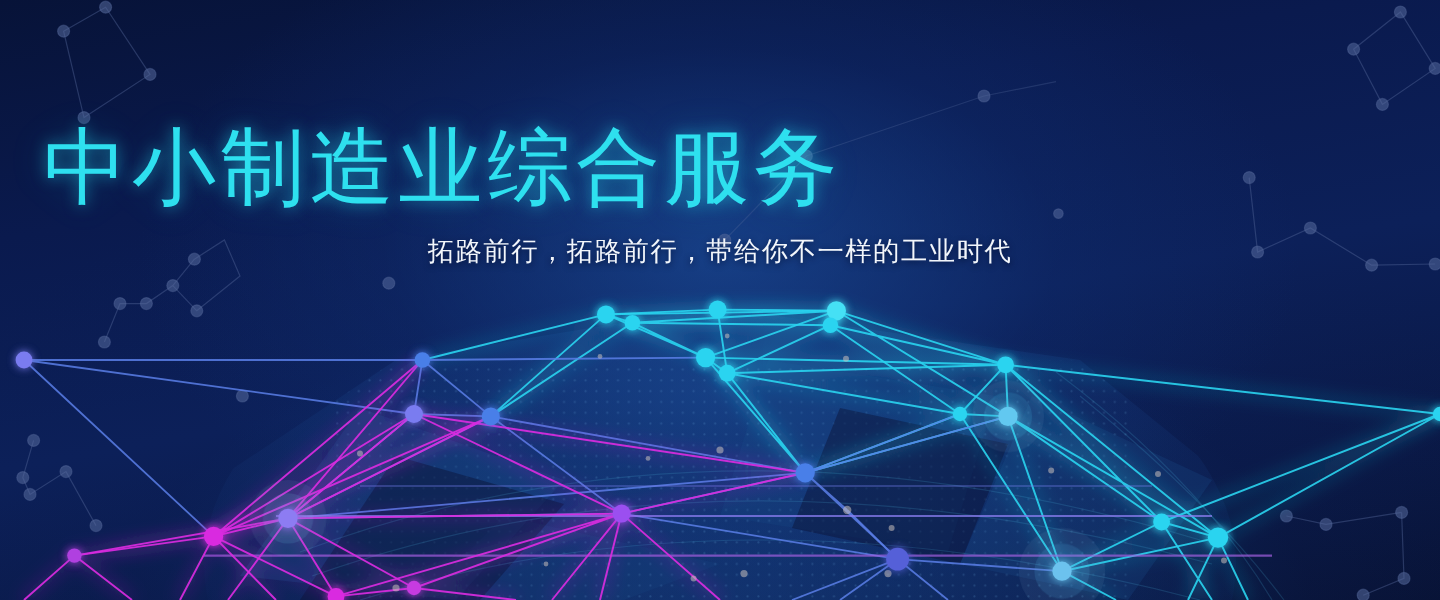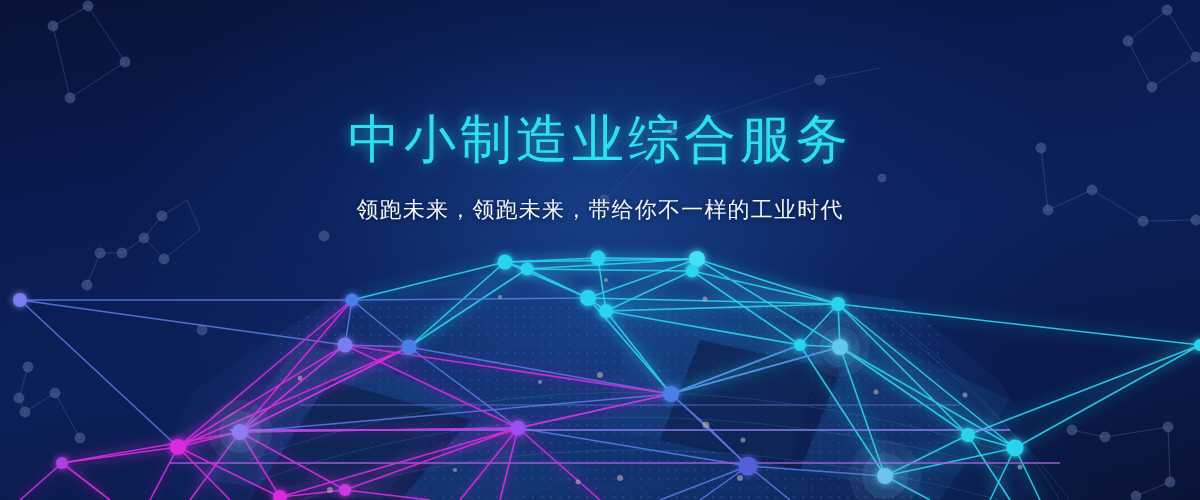--- a/index.html
+++ b/index.html
@@ -11,28 +11,29 @@
     background:
       radial-gradient(ellipse 620px 380px at 600px 210px, rgba(26,74,150,0.75) 0%, rgba(16,47,115,0.35) 45%, rgba(10,26,80,0) 78%),
       radial-gradient(ellipse 900px 500px at 600px 520px, rgba(22,70,140,0.55) 0%, rgba(12,32,88,0.18) 55%, rgba(8,20,66,0) 85%),
       linear-gradient(170deg,#071338 0%, #0a1a4e 28%, #0c2059 55%, #0a1947 80%, #081233 100%);
   }
   #banner *{box-sizing:border-box;}
   .layer{position:absolute;left:0;top:0;width:1200px;height:500px;}
   .txtwrap{position:absolute;left:0;top:0;width:1200px;height:500px;z-index:40;pointer-events:none;}
   #title{
     position:absolute;left:0;top:102px;width:1200px;
-    text-align:center;
-    font-size:52px;
+    text-align:left;
+    font-size:70px;
     line-height:74px;
     letter-spacing:4px;
     font-weight:400;
     color:#2ee0ef;
     text-shadow:0 0 12px rgba(40,220,240,0.55),0 0 30px rgba(30,180,220,0.30);
     white-space:nowrap;
+    padding-left:36px;
   }
   #subtitle{
     position:absolute;left:0;top:195px;width:1200px;
     text-align:center;
     font-size:22px;
     line-height:30px;
     letter-spacing:1.2px;
     font-weight:400;
     color:#f2f6fb;
     text-shadow:0 1px 5px rgba(4,14,48,0.85);
@@ -270,16 +271,16 @@
       <circle cx="518" cy="428" r="7.5" fill="#9b4ff0"></circle>
       <circle cx="178" cy="447" r="8" fill="#d92ae0"></circle>
       <circle cx="280" cy="497" r="7" fill="#d92ae0"></circle>
       <circle cx="345" cy="490" r="6" fill="#c73ae0"></circle>
       <circle cx="62" cy="463" r="6" fill="#b040e0"></circle>
     </g>
   </svg>
 
   <div class="txtwrap">
     <div id="title">中小制造业综合服务</div>
-    <div id="subtitle">领跑未来，领跑未来，带给你不一样的工业时代</div>
+    <div id="subtitle">拓路前行，拓路前行，带给你不一样的工业时代</div>
   </div>
 
 </div>
 
 </body></html>

